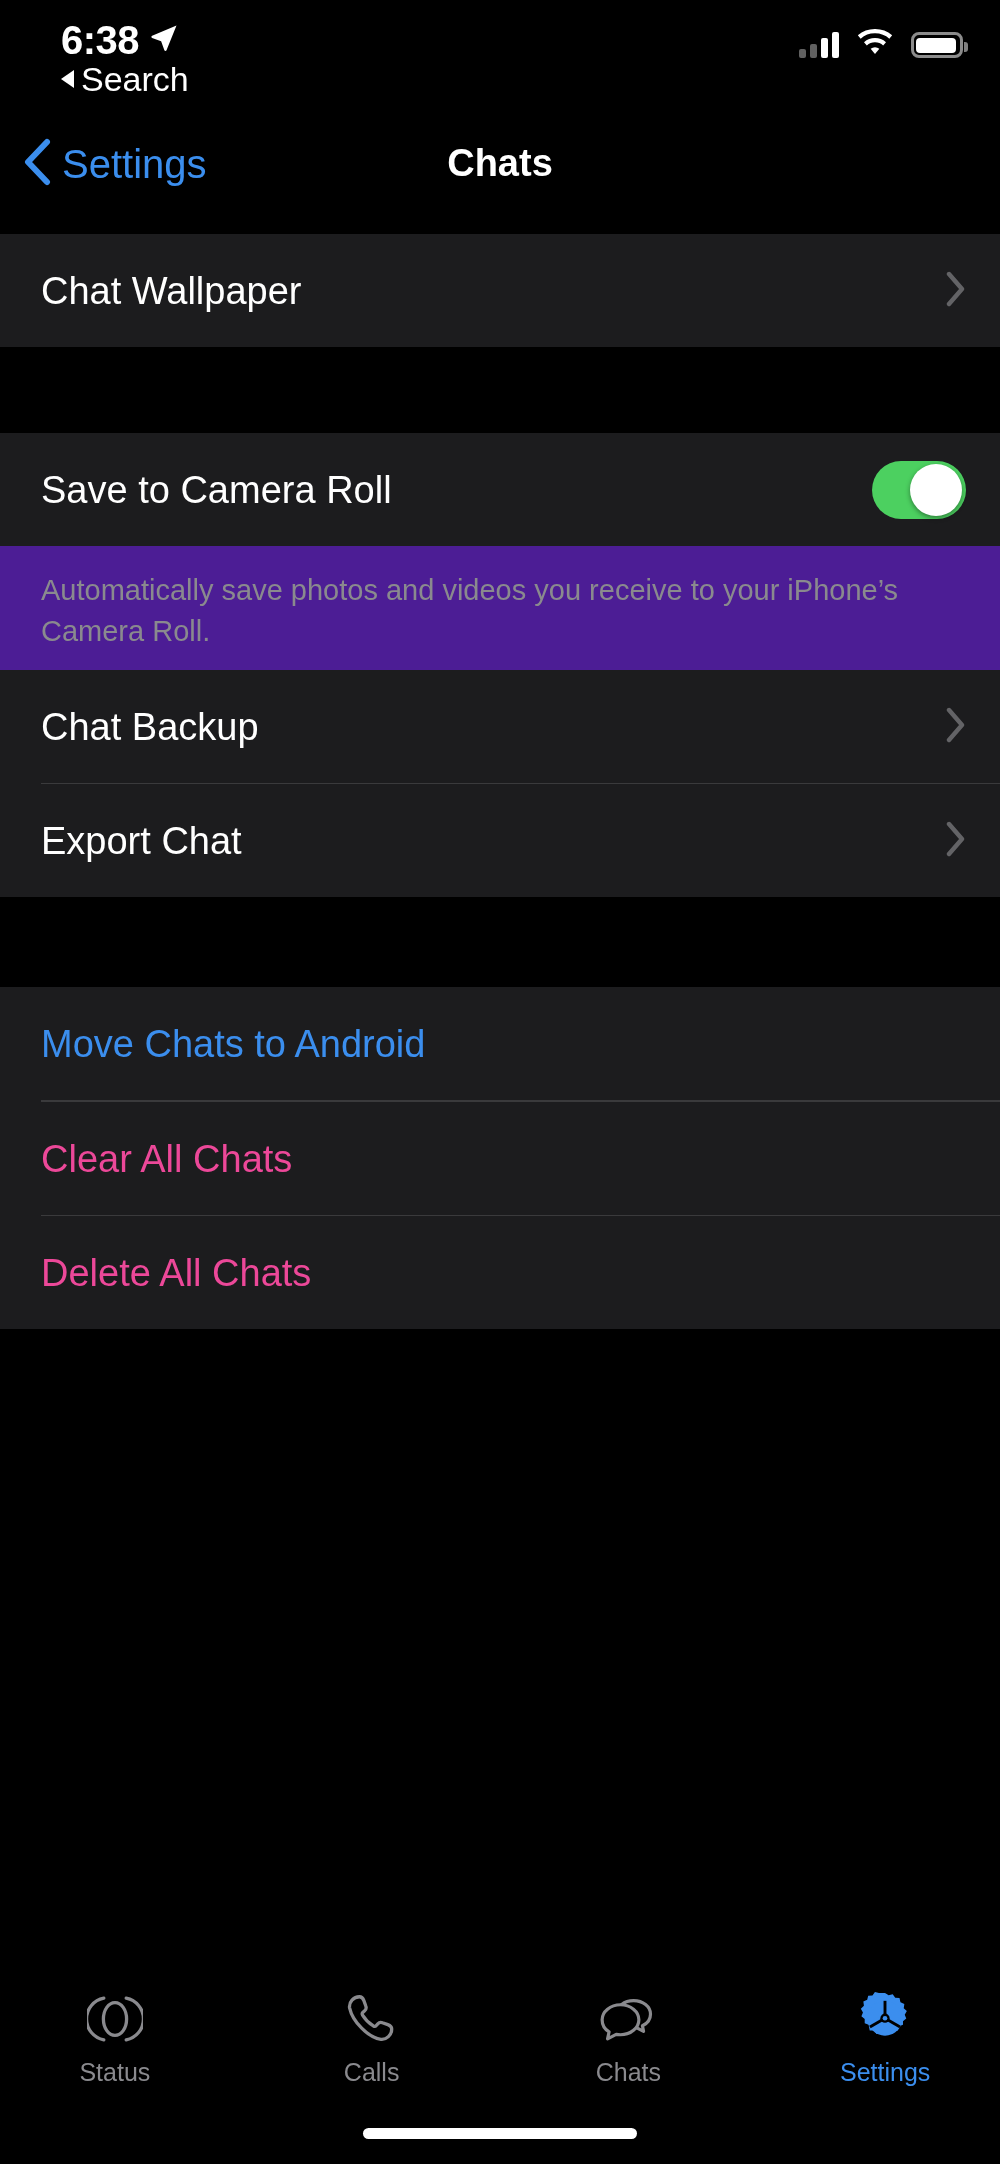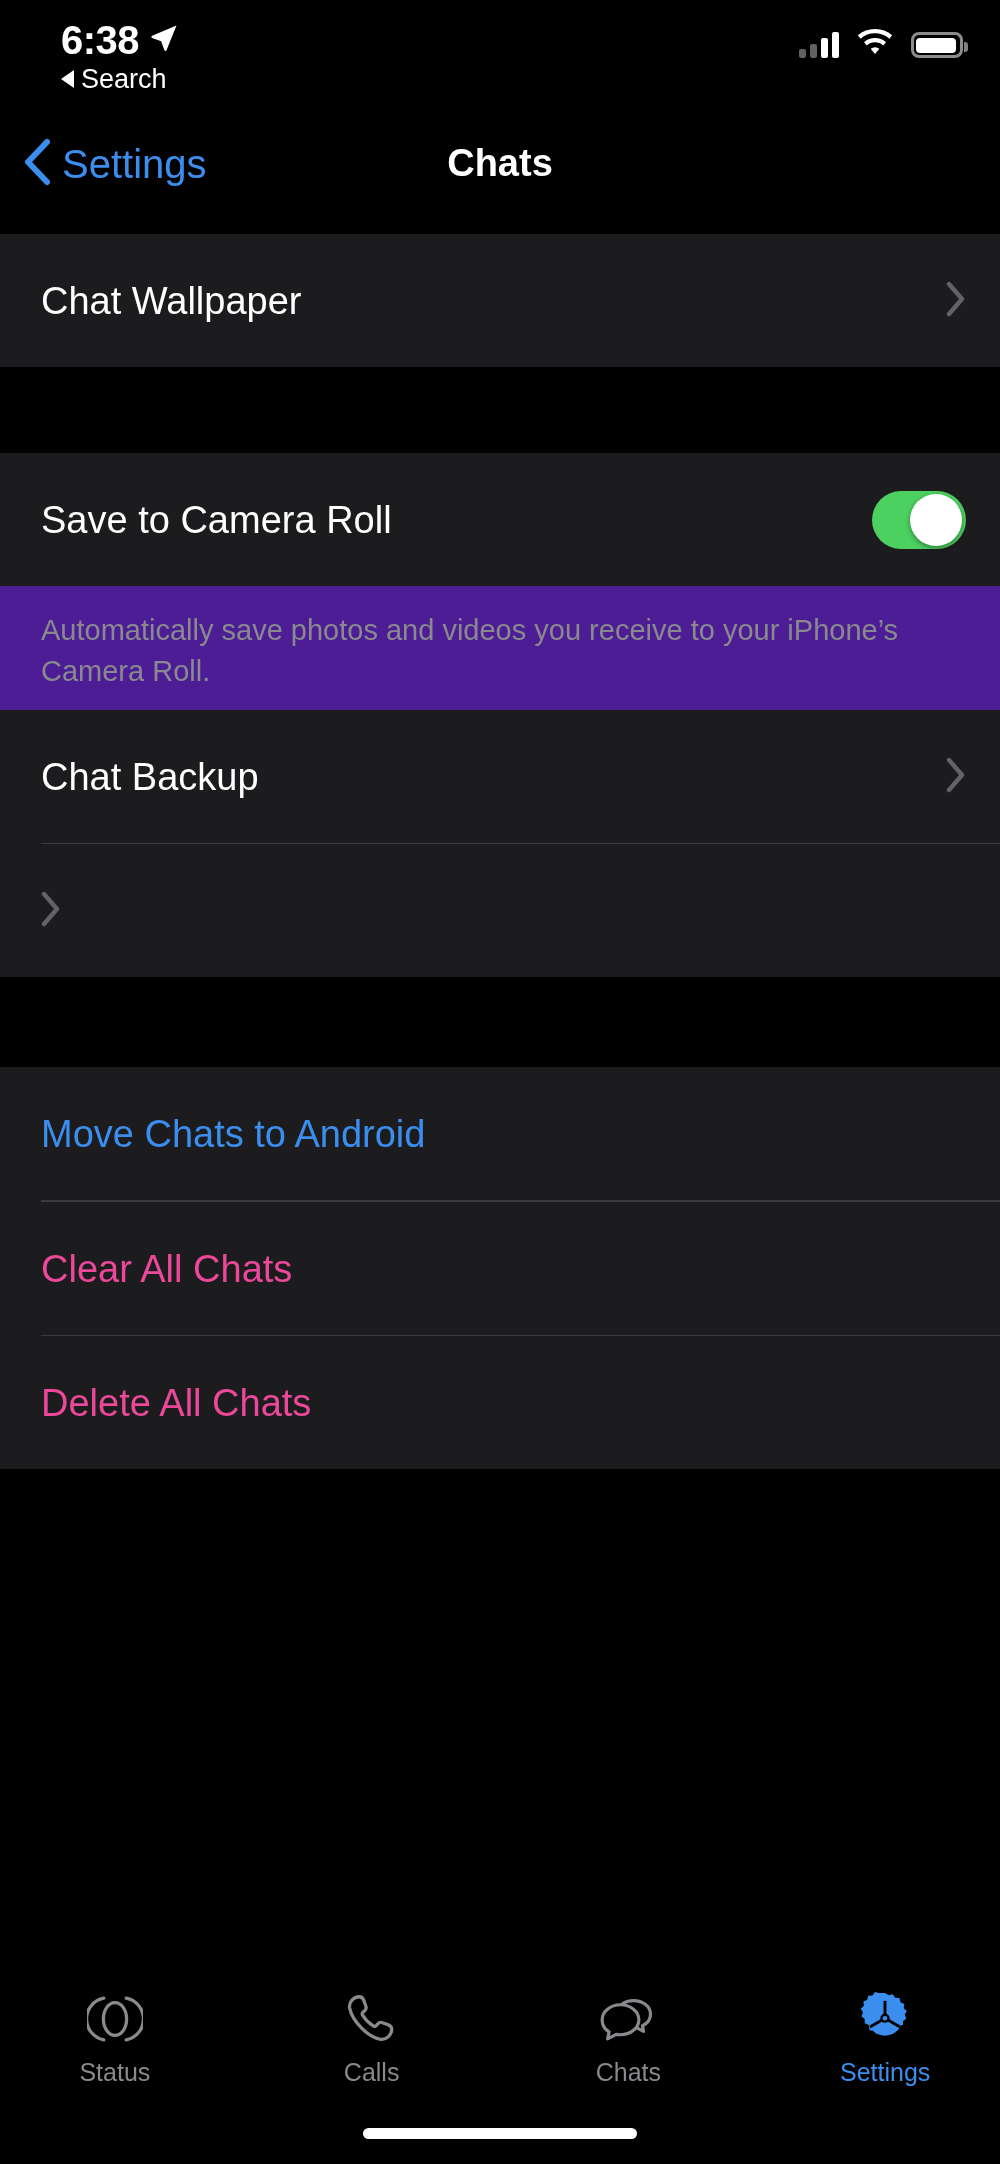--- a/index.html
+++ b/index.html
@@ -49,21 +49,21 @@
   }
   .loc-arrow { display: block; }
   .back-to-app {
     display: flex;
     align-items: center;
     gap: 7px;
     margin-top: 2px;
   }
   .back-to-app-label {
     color: #ffffff;
-    font-size: 27px;
+    font-size: 34px;
     font-weight: 500;
     line-height: 30px;
   }
   .tri-left {
     width: 0; height: 0;
     border-top: 9px solid transparent;
     border-bottom: 9px solid transparent;
     border-right: 13px solid #ffffff;
   }
 
@@ -155,21 +155,21 @@
     width: 1000px;
   }
   .section { background: #1C1C1E; }
   .gap { background: #000000; }
 
   .row {
     position: relative;
     display: flex;
     align-items: center;
     justify-content: space-between;
-    height: 133px;
+    height: 113px;
     padding: 0 34px 0 41px;
     background: #1C1C1E;
     cursor: pointer;
   }
   .row-label {
     font-size: 38px;
     font-weight: 400;
     color: #ffffff;
     line-height: 44px;
   }
@@ -344,20 +344,21 @@
       <div class="row">
         <span class="row-label">Chat Backup</span>
         <span class="chev">
           <svg width="20" height="36" viewBox="0 0 10 18">
             <path d="M1.5 1.5L8 9l-6.5 7.5" fill="none" stroke="#636366" stroke-width="2.2" stroke-linecap="round" stroke-linejoin="round"></path>
           </svg>
         </span>
       </div>
       <div class="sep"></div>
       <div class="row">
+        <span class="row-label">Export Chat</span>
         <span class="chev">
           <svg width="20" height="36" viewBox="0 0 10 18">
             <path d="M1.5 1.5L8 9l-6.5 7.5" fill="none" stroke="#636366" stroke-width="2.2" stroke-linecap="round" stroke-linejoin="round"></path>
           </svg>
         </span>
       </div>
     </div>
 
     <div class="gap" style="height:90px"></div>
 

